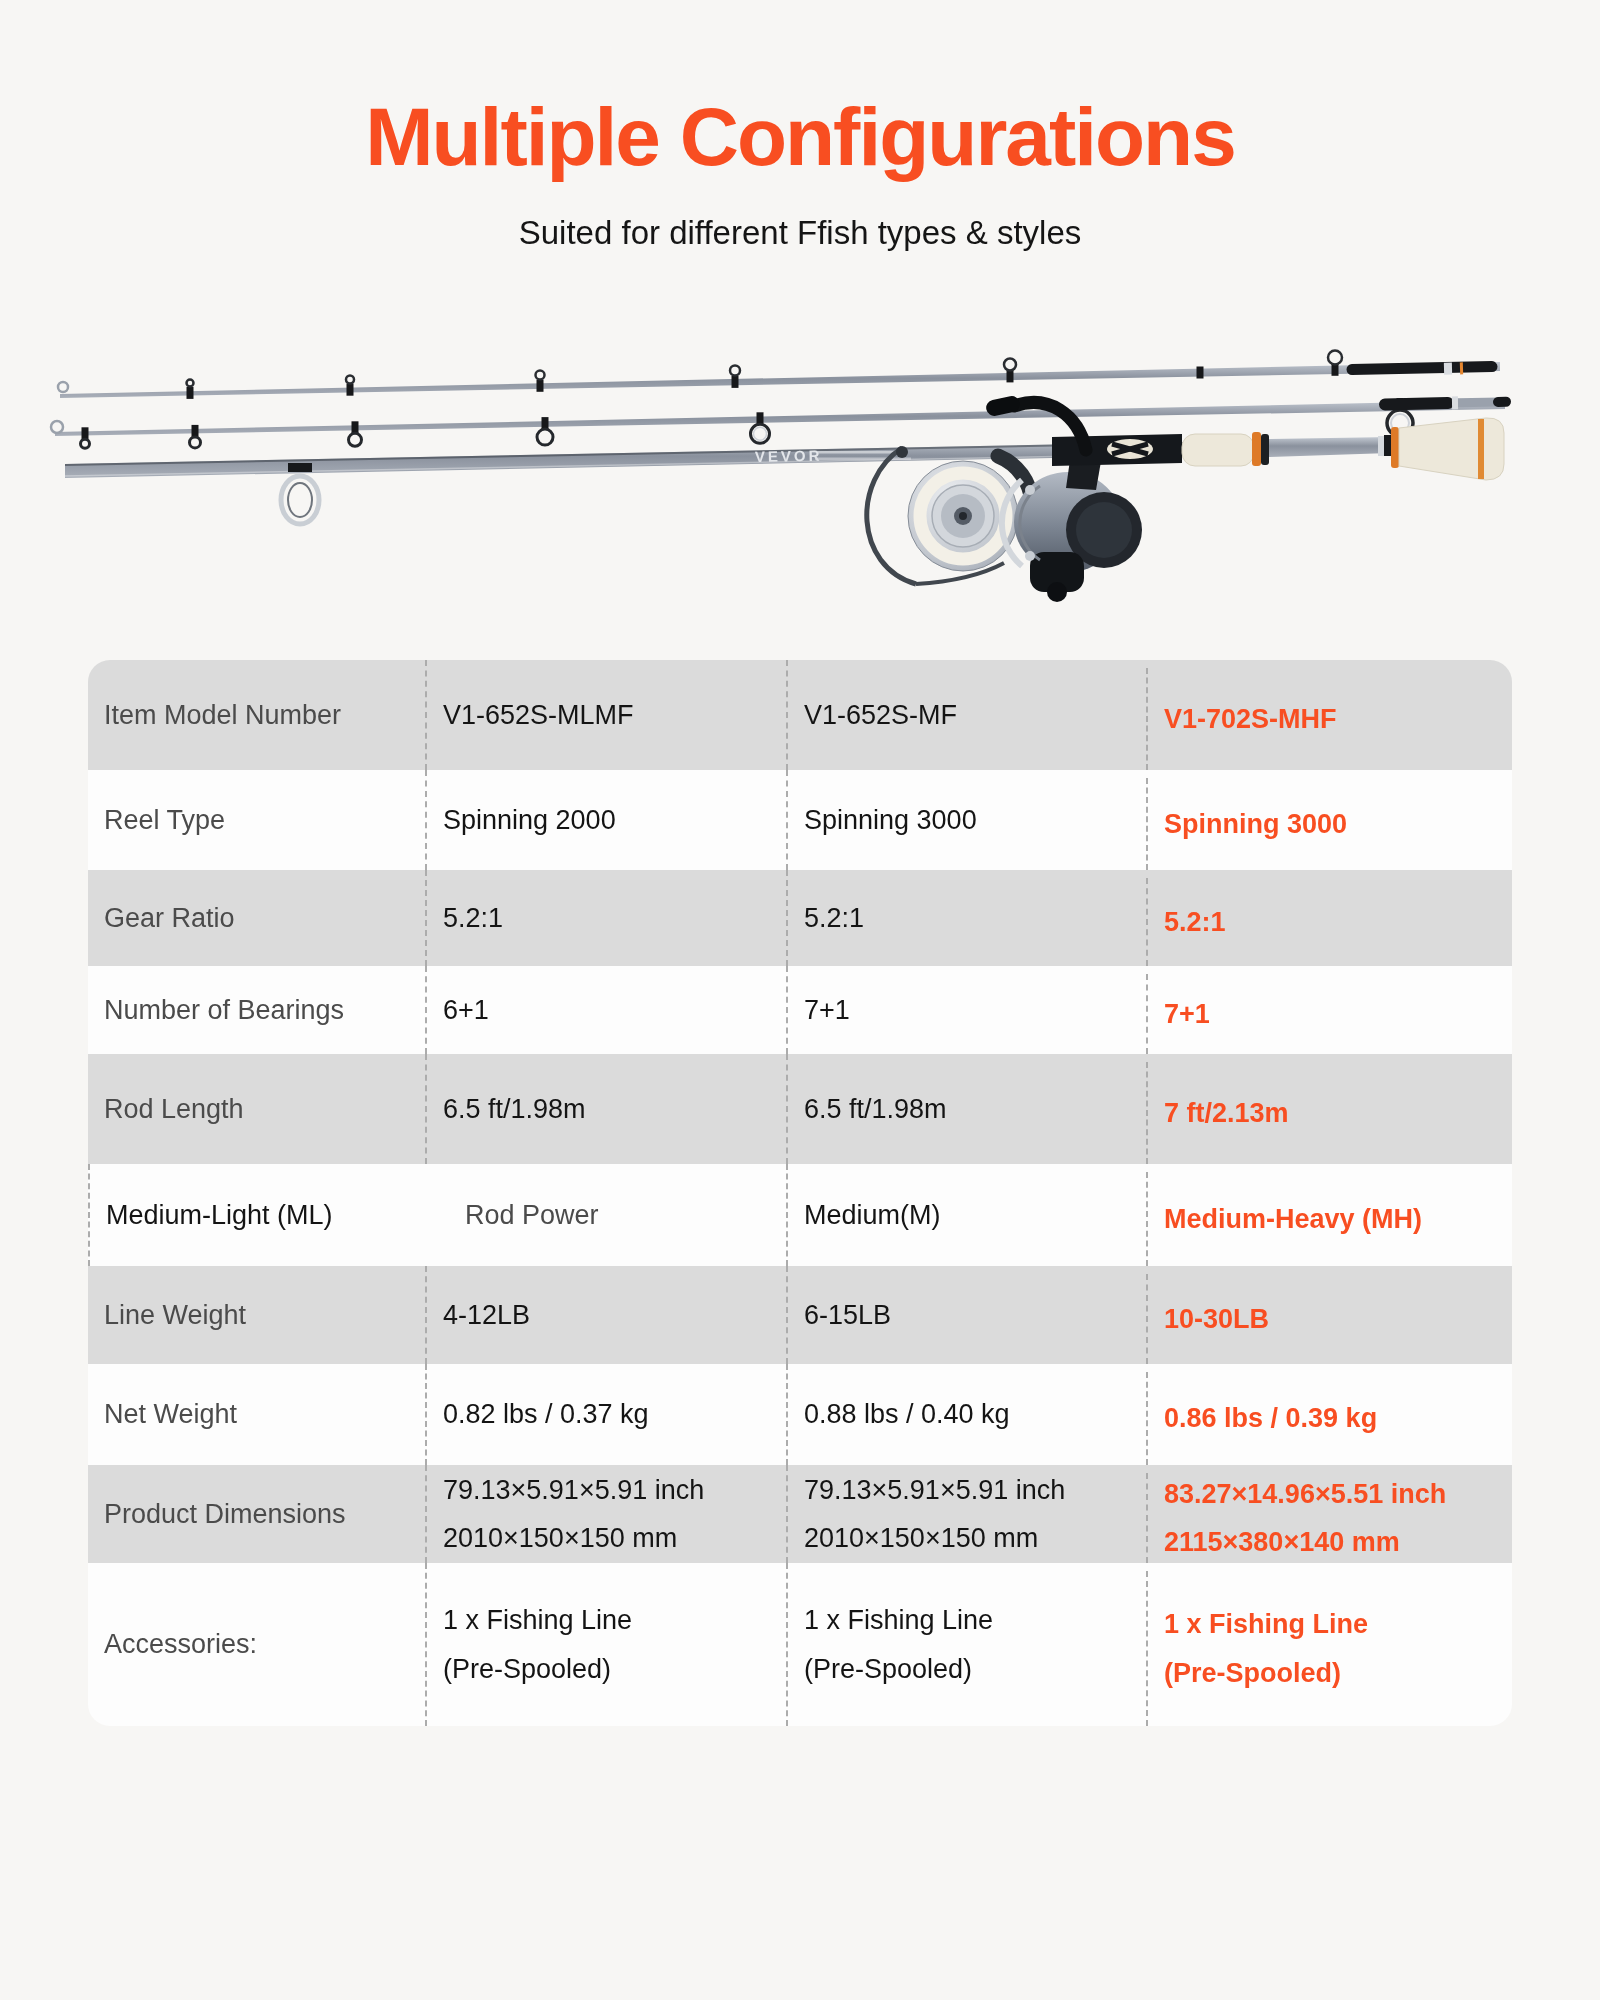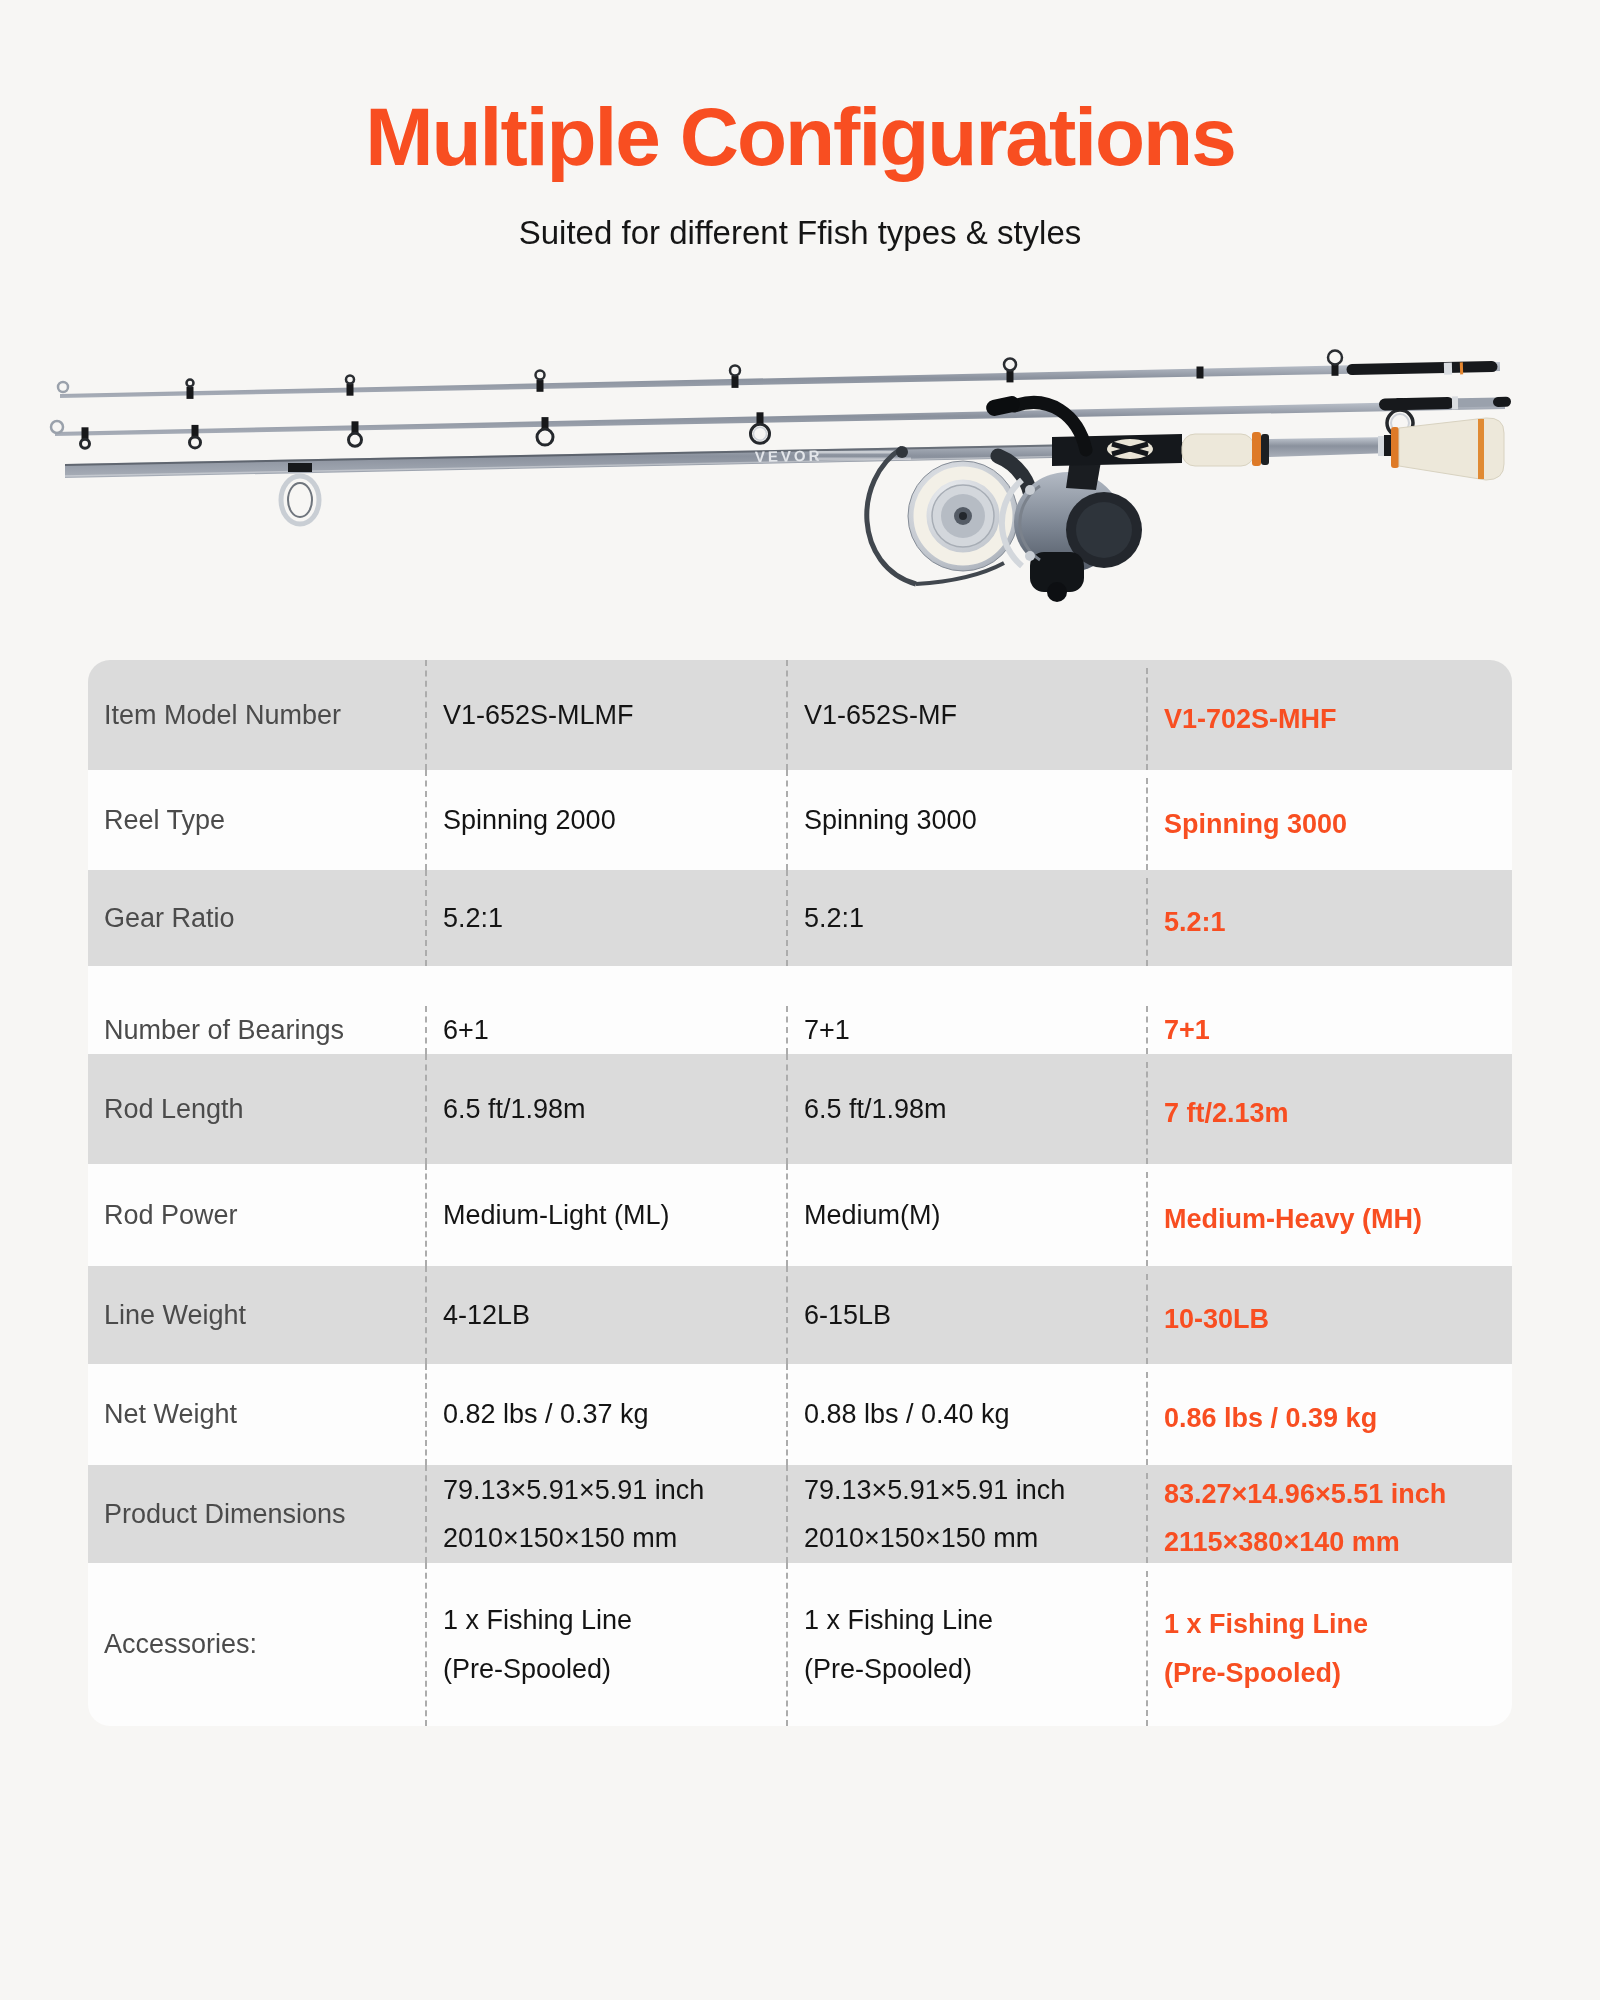--- a/index.html
+++ b/index.html
@@ -29,21 +29,21 @@
   .spec-table{
     position:absolute;top:660px;left:88px;width:1424px;
     border-radius:22px;overflow:hidden;
   }
   .row{display:flex;width:100%;}
   .row:nth-child(odd){background:#DBDBDB;}
   .row:nth-child(even){background:#FDFDFD;}
   .row:nth-child(1){height:110px;}
   .row:nth-child(2){height:100px;}
   .row:nth-child(3){height:96px;}
-  .row:nth-child(4){height:88px;align-items:flex-end;}
+  .row:nth-child(4){height:88px;}
   .row:nth-child(5){height:110px;}
   .row:nth-child(6){height:102px;}
   .row:nth-child(7){height:98px;}
   .row:nth-child(8){height:101px;}
   .row:nth-child(9){height:98px;}
   .row:nth-child(10){height:163px;}
   .row:nth-child(11){height:137px;}
 
   .cell{
     box-sizing:border-box;display:flex;align-items:center;
@@ -240,22 +240,22 @@
     </div>
 
     <div class="row">
       <div class="cell lbl">Rod Length</div>
       <div class="cell v1">6.5 ft/1.98m</div>
       <div class="cell v2">6.5 ft/1.98m</div>
       <div class="cell v3">7 ft/2.13m</div>
     </div>
 
     <div class="row">
+      <div class="cell v1">Medium-Light (ML)</div>
       <div class="cell lbl">Rod Power</div>
-      <div class="cell v1">Medium-Light (ML)</div>
       <div class="cell v2">Medium(M)</div>
       <div class="cell v3">Medium-Heavy (MH)</div>
     </div>
 
     <div class="row">
       <div class="cell lbl">Line Weight</div>
       <div class="cell v1">4-12LB</div>
       <div class="cell v2">6-15LB</div>
       <div class="cell v3">10-30LB</div>
     </div>

